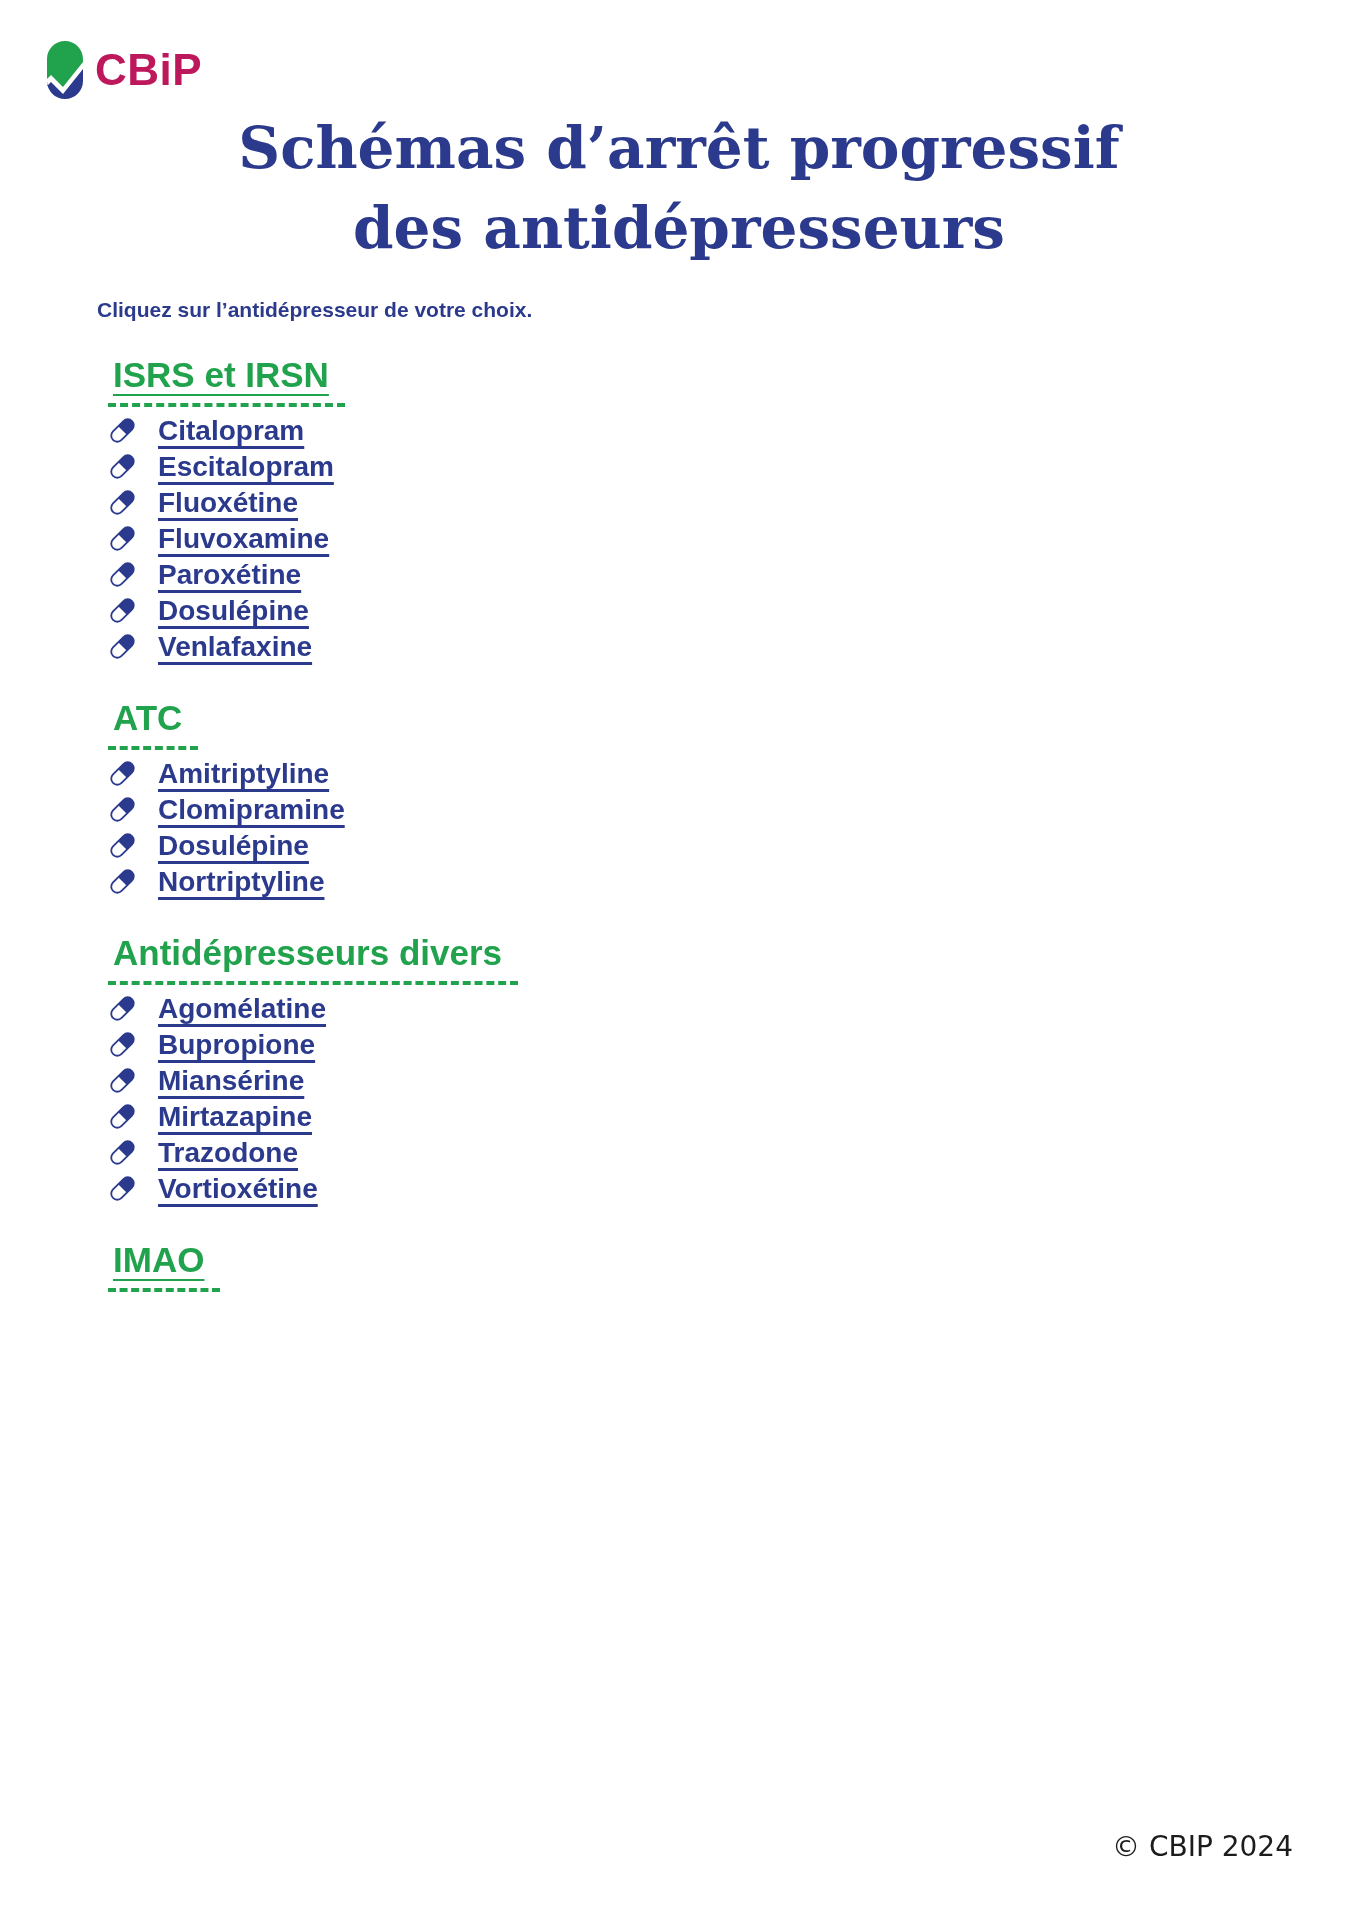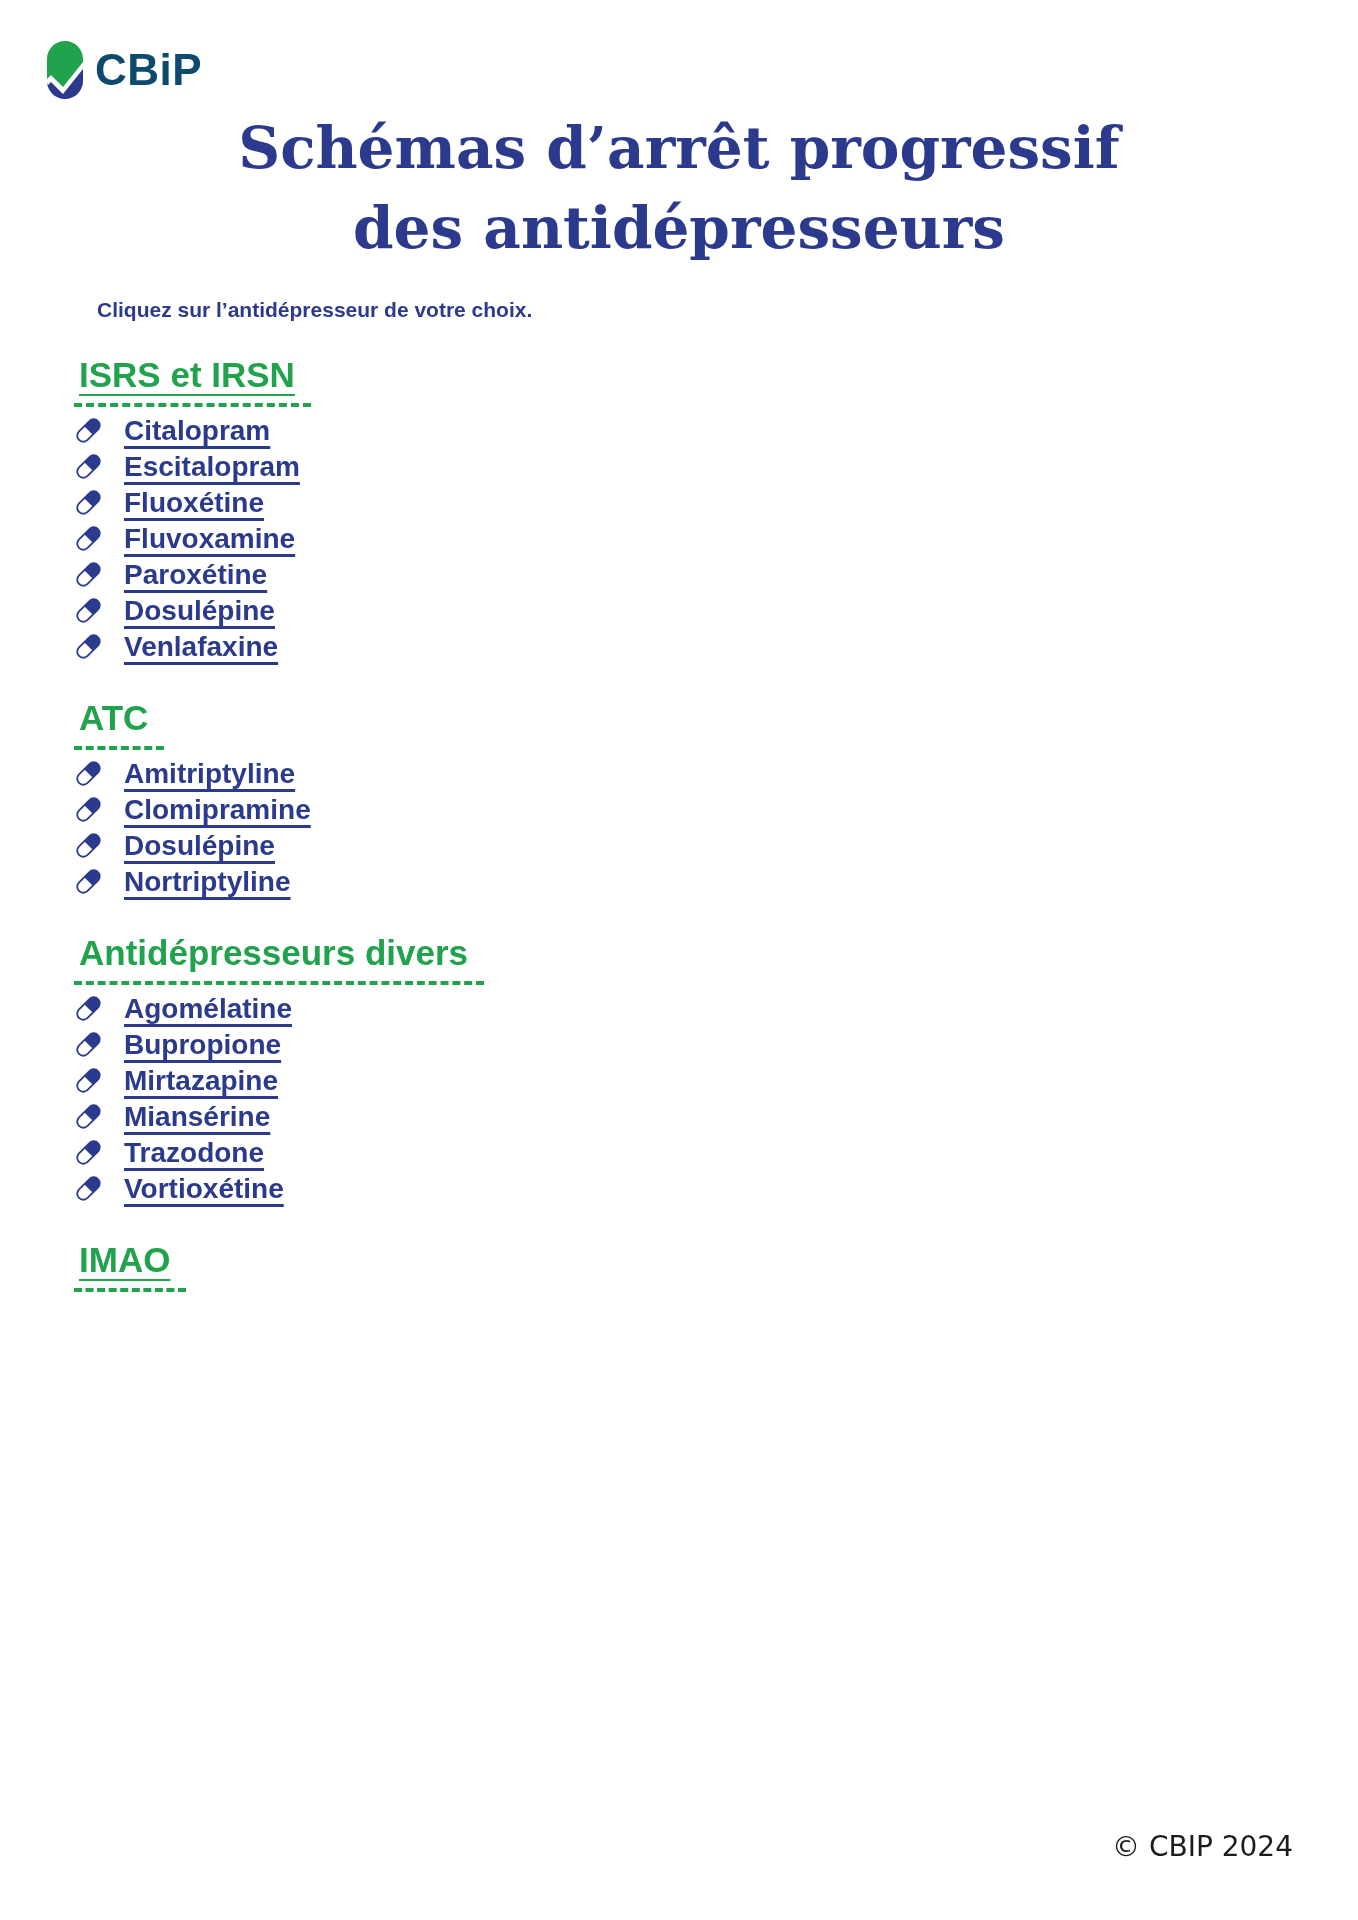--- a/index.html
+++ b/index.html
@@ -18,21 +18,21 @@
 
   .logo {
     display: flex;
     align-items: flex-start;
     gap: 10px;
     margin-left: 45px;
     width: max-content;
     cursor: pointer;
   }
   .logo-text {
-    color: #0c4a6e;
+    color: #be185d;
     font-weight: bold;
     font-size: 44px;
     line-height: 1;
     margin-top: 8px;
     letter-spacing: 0.5px;
   }
 
   h1 {
     margin: 4px;
     text-align: center;
@@ -45,21 +45,21 @@
   h1 .title-line { display: block; }
 
   .subtitle {
     margin: 30px 0 0 97px;
     color: #2B3A8C;
     font-weight: bold;
     font-size: 21px;
   }
 
   
-  main { margin-left: 74px; }
+  main { margin-left: 108px; }
 
   .drug-section { margin-top: 38px; }
   .drug-section:first-child { margin-top: 34px; }
 
   .section-heading {
     display: inline-block;
     margin: 0;
     color: #21A24C;
     font-weight: bold;
     font-size: 35px;
@@ -302,33 +302,33 @@
 
   <li class="drug-item">
     <span class="pill">
       <svg width="29" height="29" viewBox="0 0 24 24" aria-hidden="true">
         <g transform="rotate(-45 12 12)">
           <rect x="0.9" y="7" width="22.2" height="10" rx="5" fill="#ffffff" stroke="#2B3A8C" stroke-width="1.5"></rect>
           <path d="M12 7 h6.1 a5 5 0 0 1 0 10 H12 Z" fill="#2B3A8C"></path>
         </g>
       </svg>
     </span>
+    <a class="drug-link" href="#">Miansérine</a>
+  </li>
+
+  <li class="drug-item">
+    <span class="pill">
+      <svg width="29" height="29" viewBox="0 0 24 24" aria-hidden="true">
+        <g transform="rotate(-45 12 12)">
+          <rect x="0.9" y="7" width="22.2" height="10" rx="5" fill="#ffffff" stroke="#2B3A8C" stroke-width="1.5"></rect>
+          <path d="M12 7 h6.1 a5 5 0 0 1 0 10 H12 Z" fill="#2B3A8C"></path>
+        </g>
+      </svg>
+    </span>
     <a class="drug-link" href="#">Mirtazapine</a>
-  </li>
-
-  <li class="drug-item">
-    <span class="pill">
-      <svg width="29" height="29" viewBox="0 0 24 24" aria-hidden="true">
-        <g transform="rotate(-45 12 12)">
-          <rect x="0.9" y="7" width="22.2" height="10" rx="5" fill="#ffffff" stroke="#2B3A8C" stroke-width="1.5"></rect>
-          <path d="M12 7 h6.1 a5 5 0 0 1 0 10 H12 Z" fill="#2B3A8C"></path>
-        </g>
-      </svg>
-    </span>
-    <a class="drug-link" href="#">Miansérine</a>
   </li>
 
   <li class="drug-item">
     <span class="pill">
       <svg width="29" height="29" viewBox="0 0 24 24" aria-hidden="true">
         <g transform="rotate(-45 12 12)">
           <rect x="0.9" y="7" width="22.2" height="10" rx="5" fill="#ffffff" stroke="#2B3A8C" stroke-width="1.5"></rect>
           <path d="M12 7 h6.1 a5 5 0 0 1 0 10 H12 Z" fill="#2B3A8C"></path>
         </g>
       </svg>

